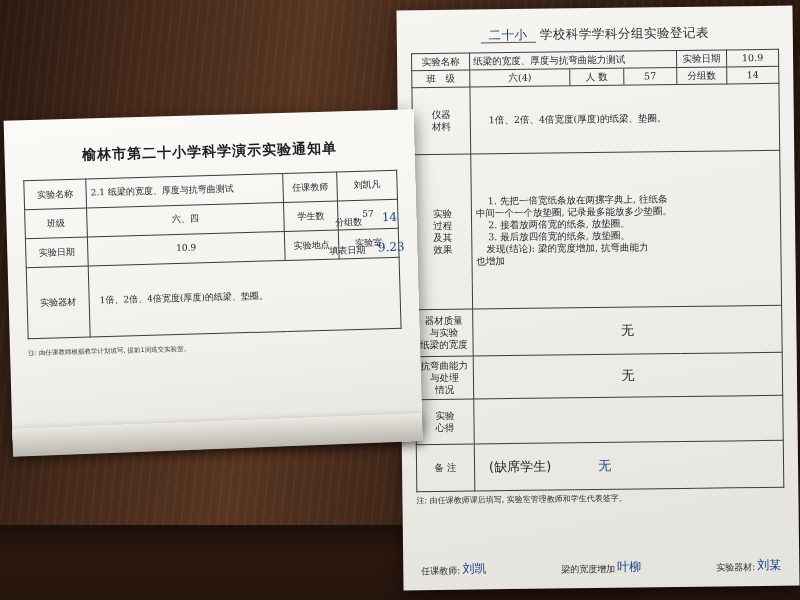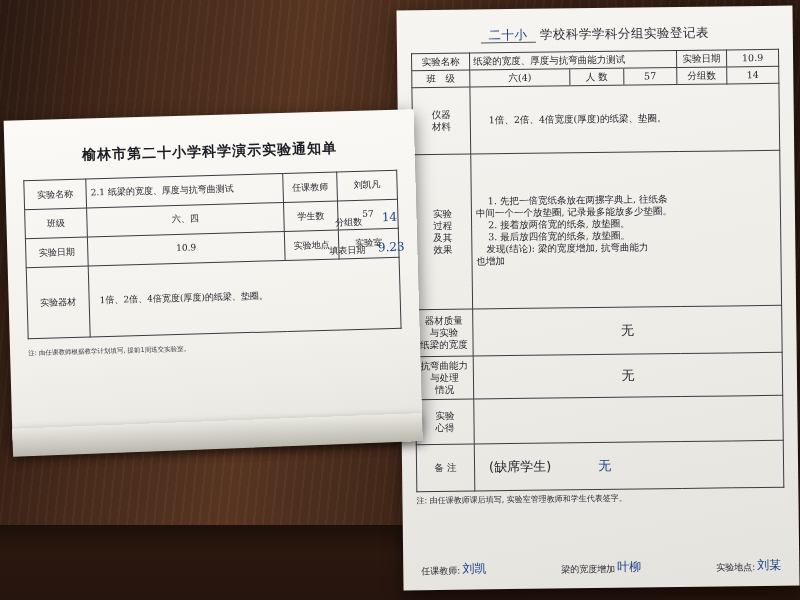--- a/index.html
+++ b/index.html
@@ -198,21 +198,21 @@
     <div class="sigrow">
       <span class="sig-item">
         <span>任课教师:</span>
         <span class="hw">刘凯</span>
       </span>
       <span class="sig-item">
         <span>梁的宽度增加</span>
         <span class="hw">叶柳</span>
       </span>
       <span class="sig-item">
-        <span>实验地点:</span>
+        <span>实验器材:</span>
         <span class="hw">刘某</span>
       </span>
     </div>
   </div>
 </div>
 
 <div class="shadow-soft" style="left:18px;top:425px;width:390px"></div>
 <div class="sheet" id="small-sheet">
   <div class="inner">
     <div class="small-title">榆林市第二十小学科学演示实验通知单</div>

